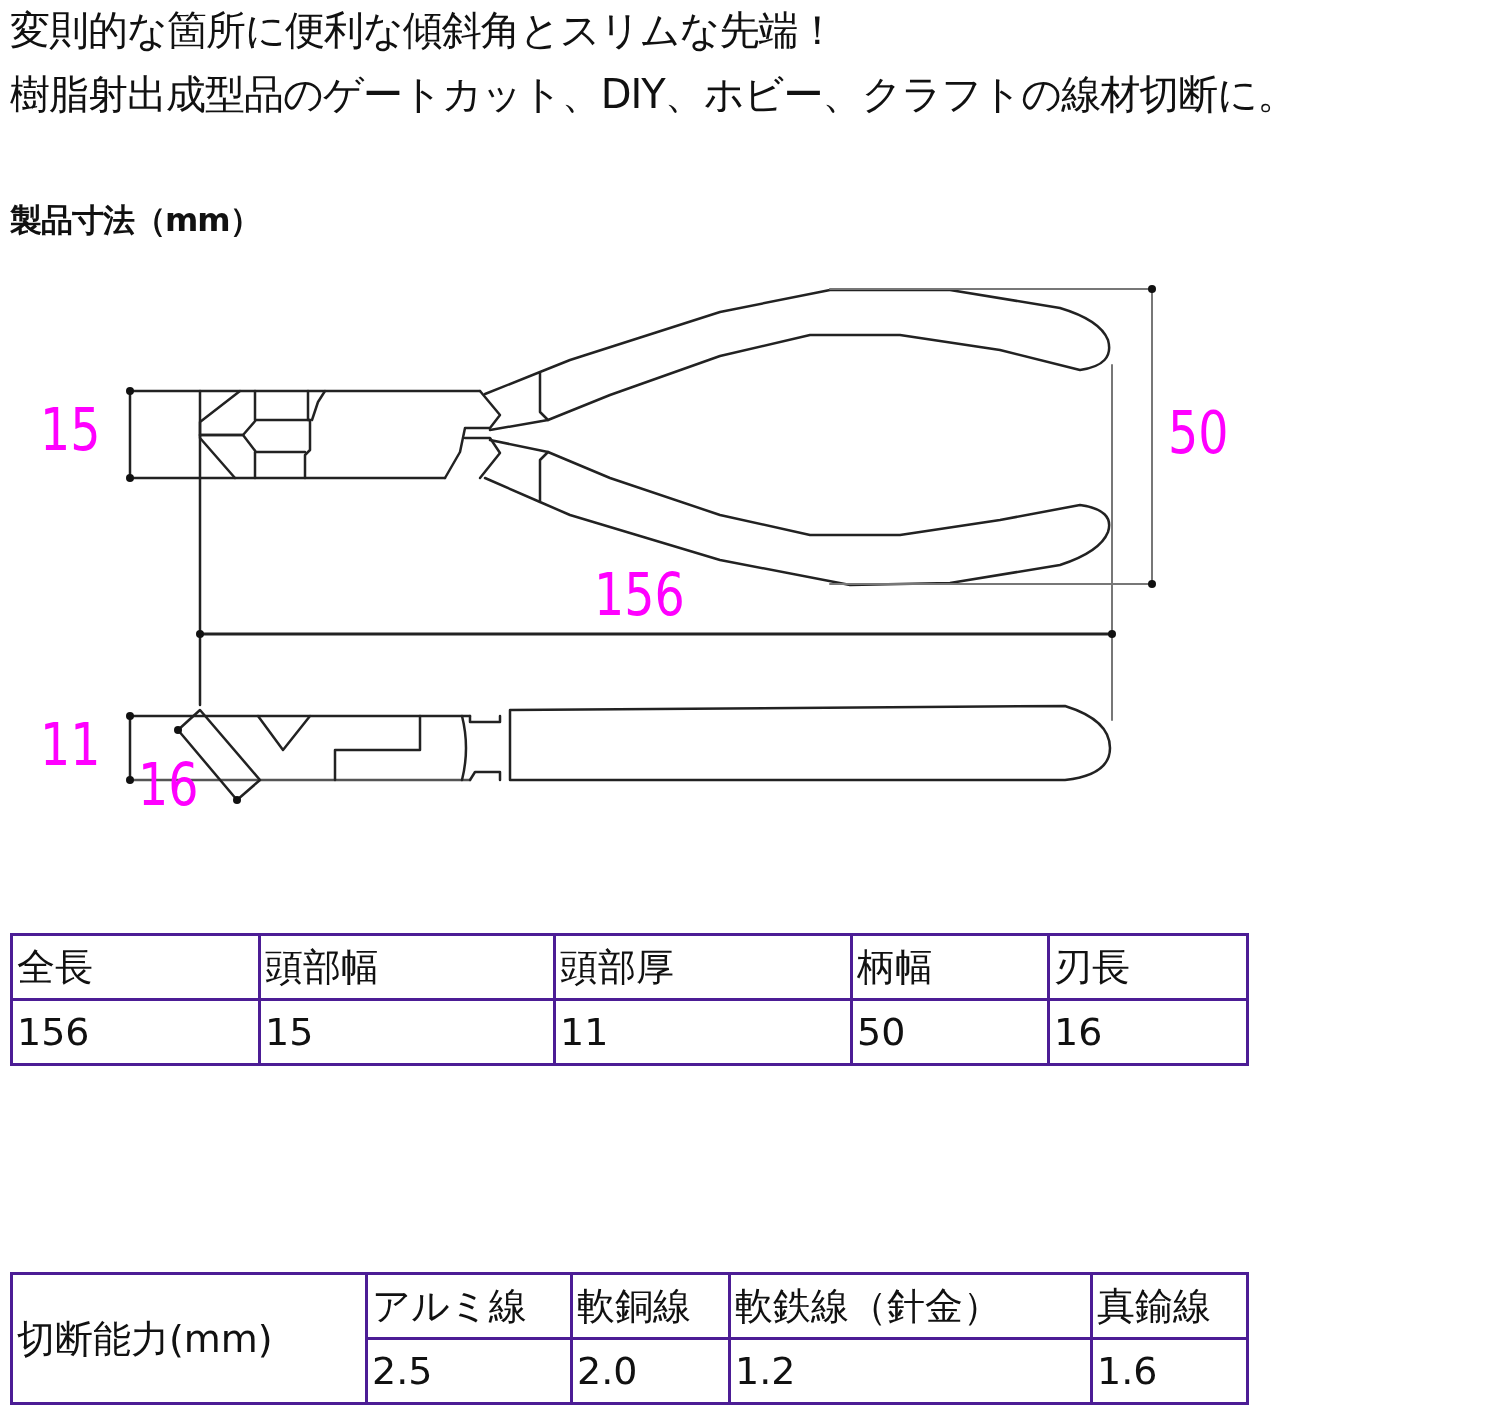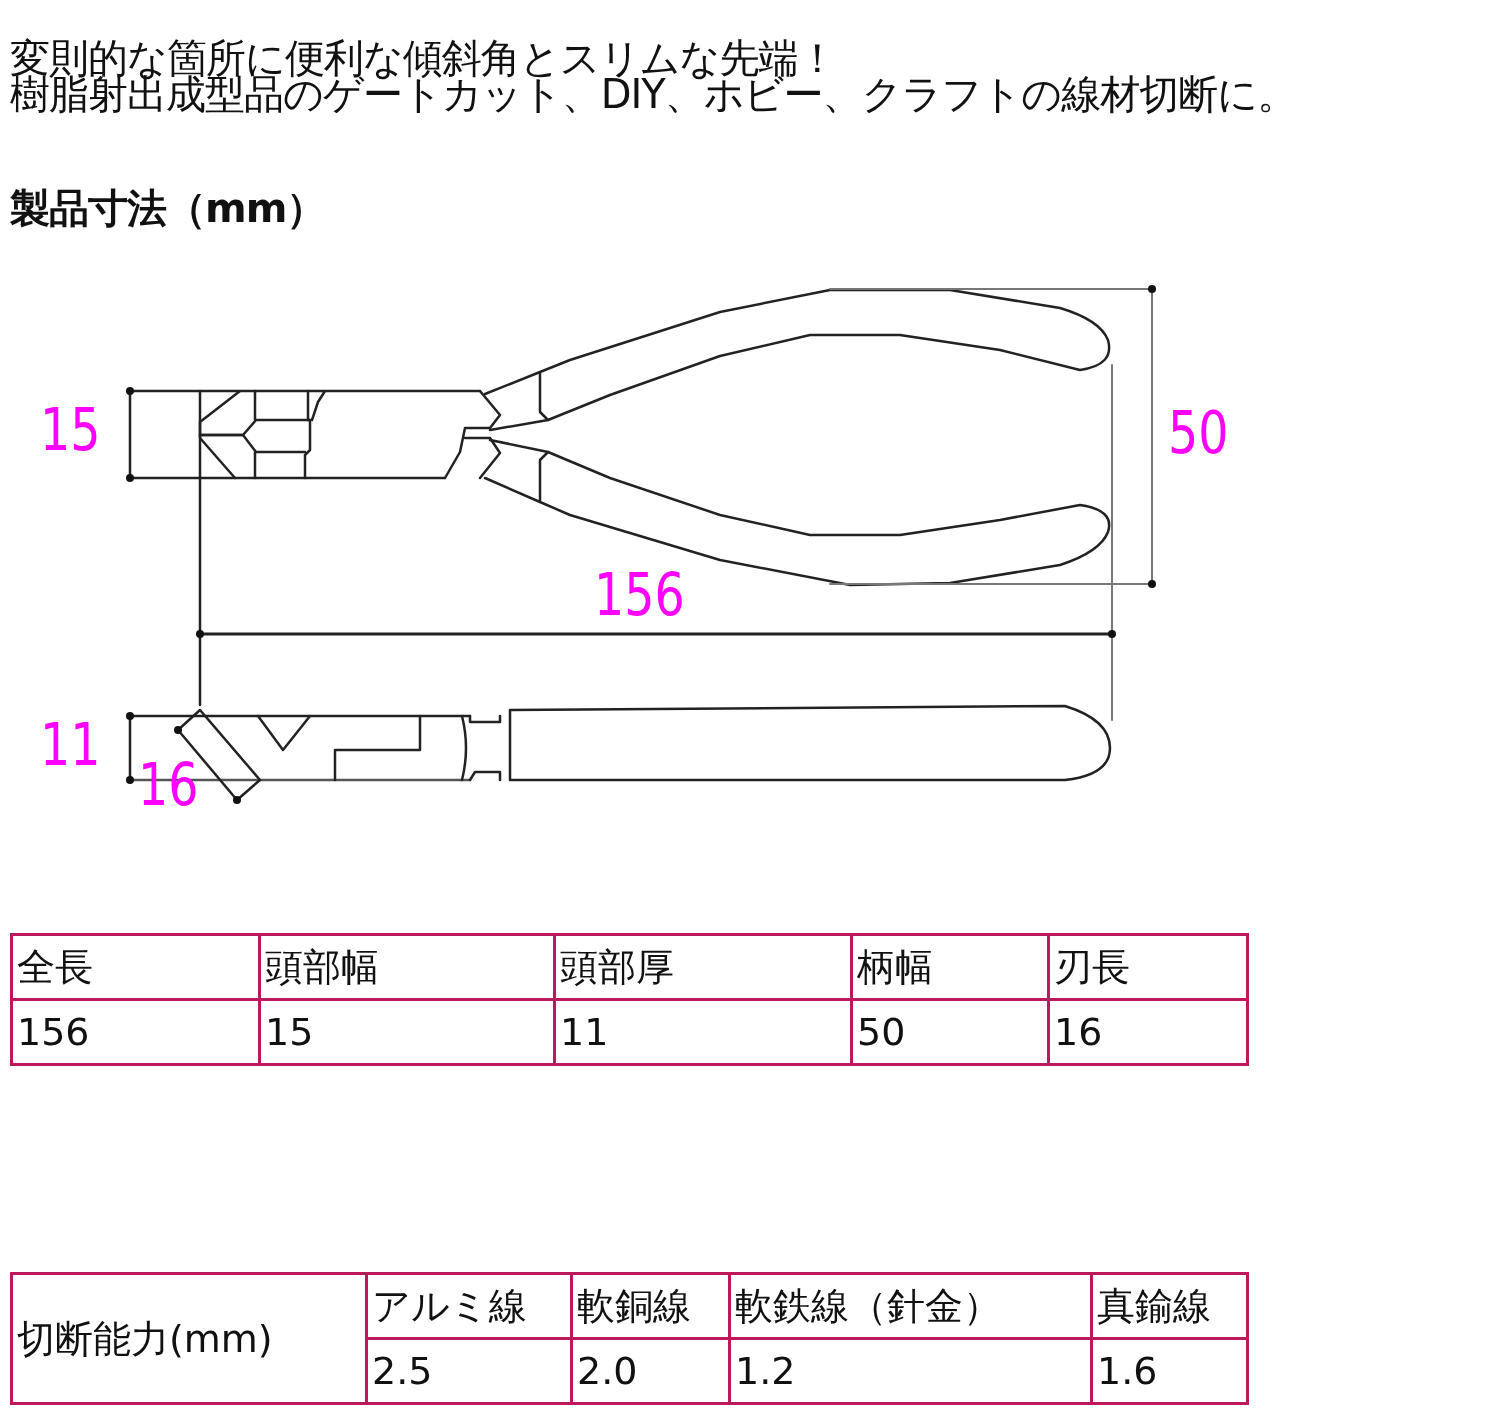--- a/index.html
+++ b/index.html
@@ -4,37 +4,37 @@
 <style>
   html, body { margin: 0; padding: 0; background: #ffffff; }
   body {
     width: 1500px; height: 1418px; position: relative; overflow: hidden;
     font-family: "DejaVu Sans", "Liberation Sans", sans-serif; color: #111111;
   }
   .line {
     position: absolute; left: 10px; font-size: 40px; line-height: 48px;
     white-space: nowrap; letter-spacing: -1px;
   }
-  #l1 { top: 6px; margin-top: 28px; }
+  #l1 { top: 6px; }
   #l2 { top: 70px; }
   #heading {
-    position: absolute; left: 10px; top: 184px; font-size: 40px; font-weight: bold;
+    position: absolute; left: 10px; top: 196px; font-size: 32px; font-weight: bold;
     line-height: 48px; white-space: nowrap; letter-spacing: -1px;
   }
   #drawing { position: absolute; left: 0; top: 270px; width: 1500px; height: 560px; }
   .dim-label {
     position: absolute; color: #ff00ff; font-size: 58px; line-height: 60px;
     font-family: "DejaVu Sans", sans-serif; transform: scaleX(0.82); transform-origin: left top;
   }
   table.spec {
     position: absolute; border-collapse: collapse; table-layout: fixed;
     font-size: 38px;
   }
   table.spec td {
-    border: 3px solid #be185d; padding: 0 0 0 4px; vertical-align: middle;
+    border: 3px solid #4c1d95; padding: 0 0 0 4px; vertical-align: middle;
     white-space: nowrap; overflow: hidden; line-height: 40px;
   }
   #t1 { left: 10px; top: 933px; width: 1236px; }
   #t1 td { height: 62px; }
   #t2 { left: 10px; top: 1272px; width: 1236px; }
   #t2 td { height: 62px; }
 </style>
 </head>
 <body>
 

